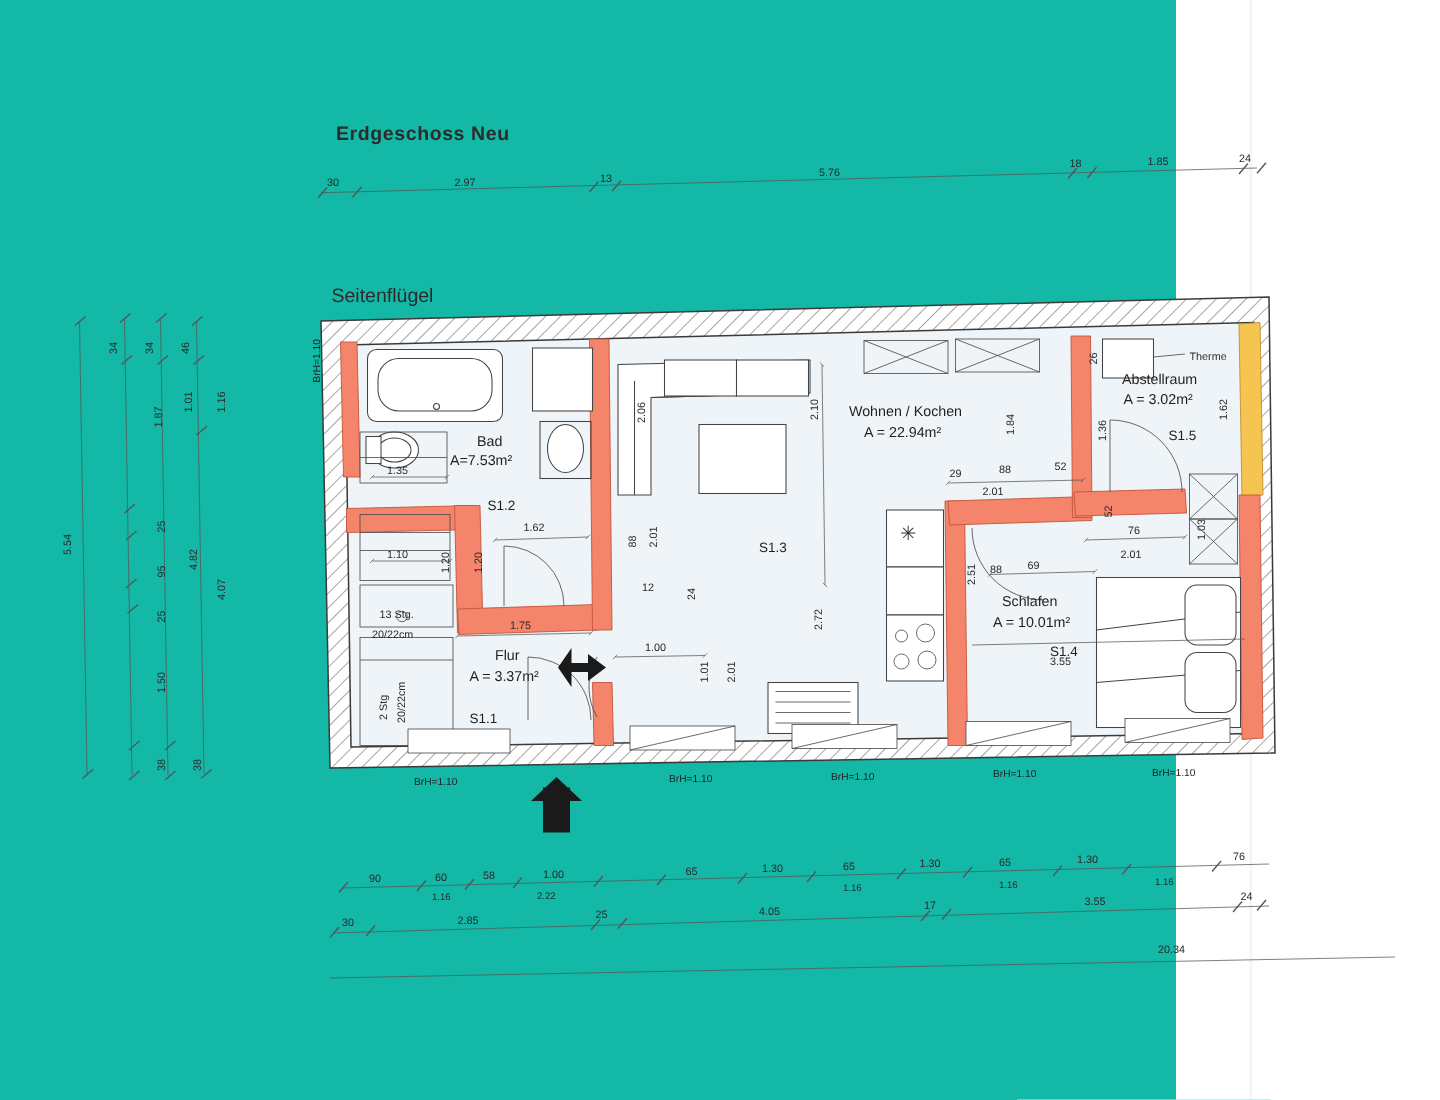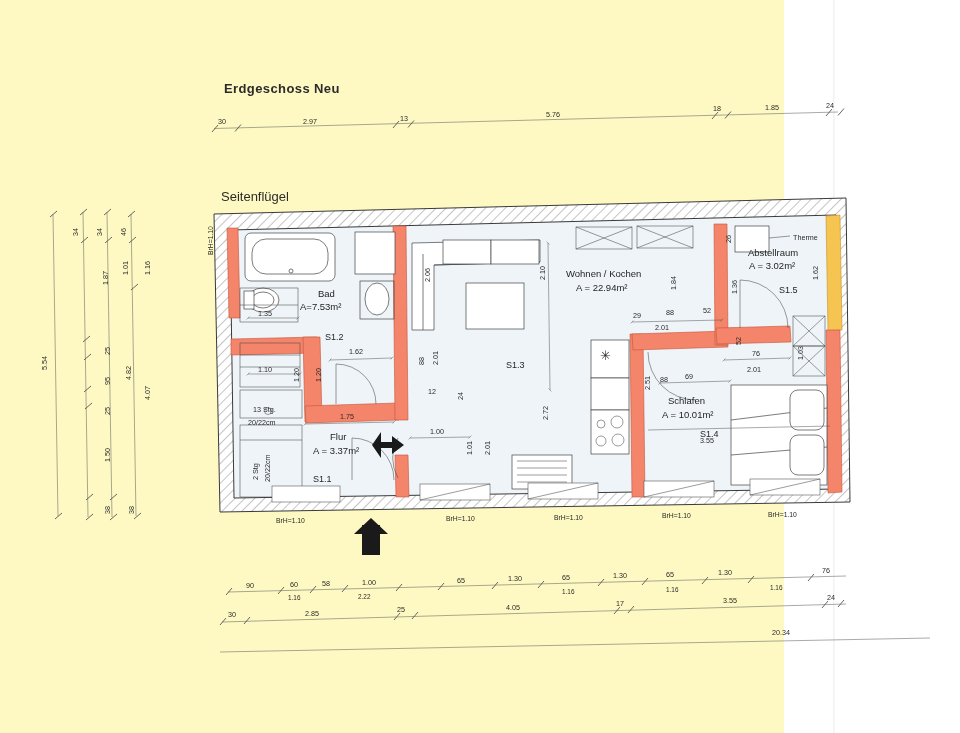--- a/index.html
+++ b/index.html
@@ -1,18 +1,18 @@
 <!DOCTYPE html>
 <html><head>
 <meta charset="utf-8">
 <style>
   html,body{margin:0;padding:0;background:#fff;}
   body{width:960px;height:733px;overflow:hidden;
        font-family:"Liberation Sans", sans-serif;color:#1a1a1a;}
-  #stage{position:relative;width:784px;height:733px;background:#fef9c3;}
+  #stage{position:relative;width:784px;height:733px;background:#14b8a6;}
   #scan{position:absolute;left:833px;top:0;width:2px;height:733px;
         background:linear-gradient(to right,rgba(0,0,0,0.06),rgba(0,0,0,0.02));}
   svg{position:absolute;left:0;top:0;}
   .ttl{font-weight:bold;font-size:13px;letter-spacing:.4px;fill:#2b2b2b;}
   .sub{font-size:13px;fill:#2b2b2b;}
   .room{font-size:9.5px;fill:#1f1f1f;}
   .rcode{font-size:9px;fill:#1f1f1f;}
   .dim{font-size:7.2px;fill:#2a2a2a;}
   .dims{font-size:6.4px;fill:#2a2a2a;}
   .brh{font-size:6.8px;fill:#1f1f1f;}

